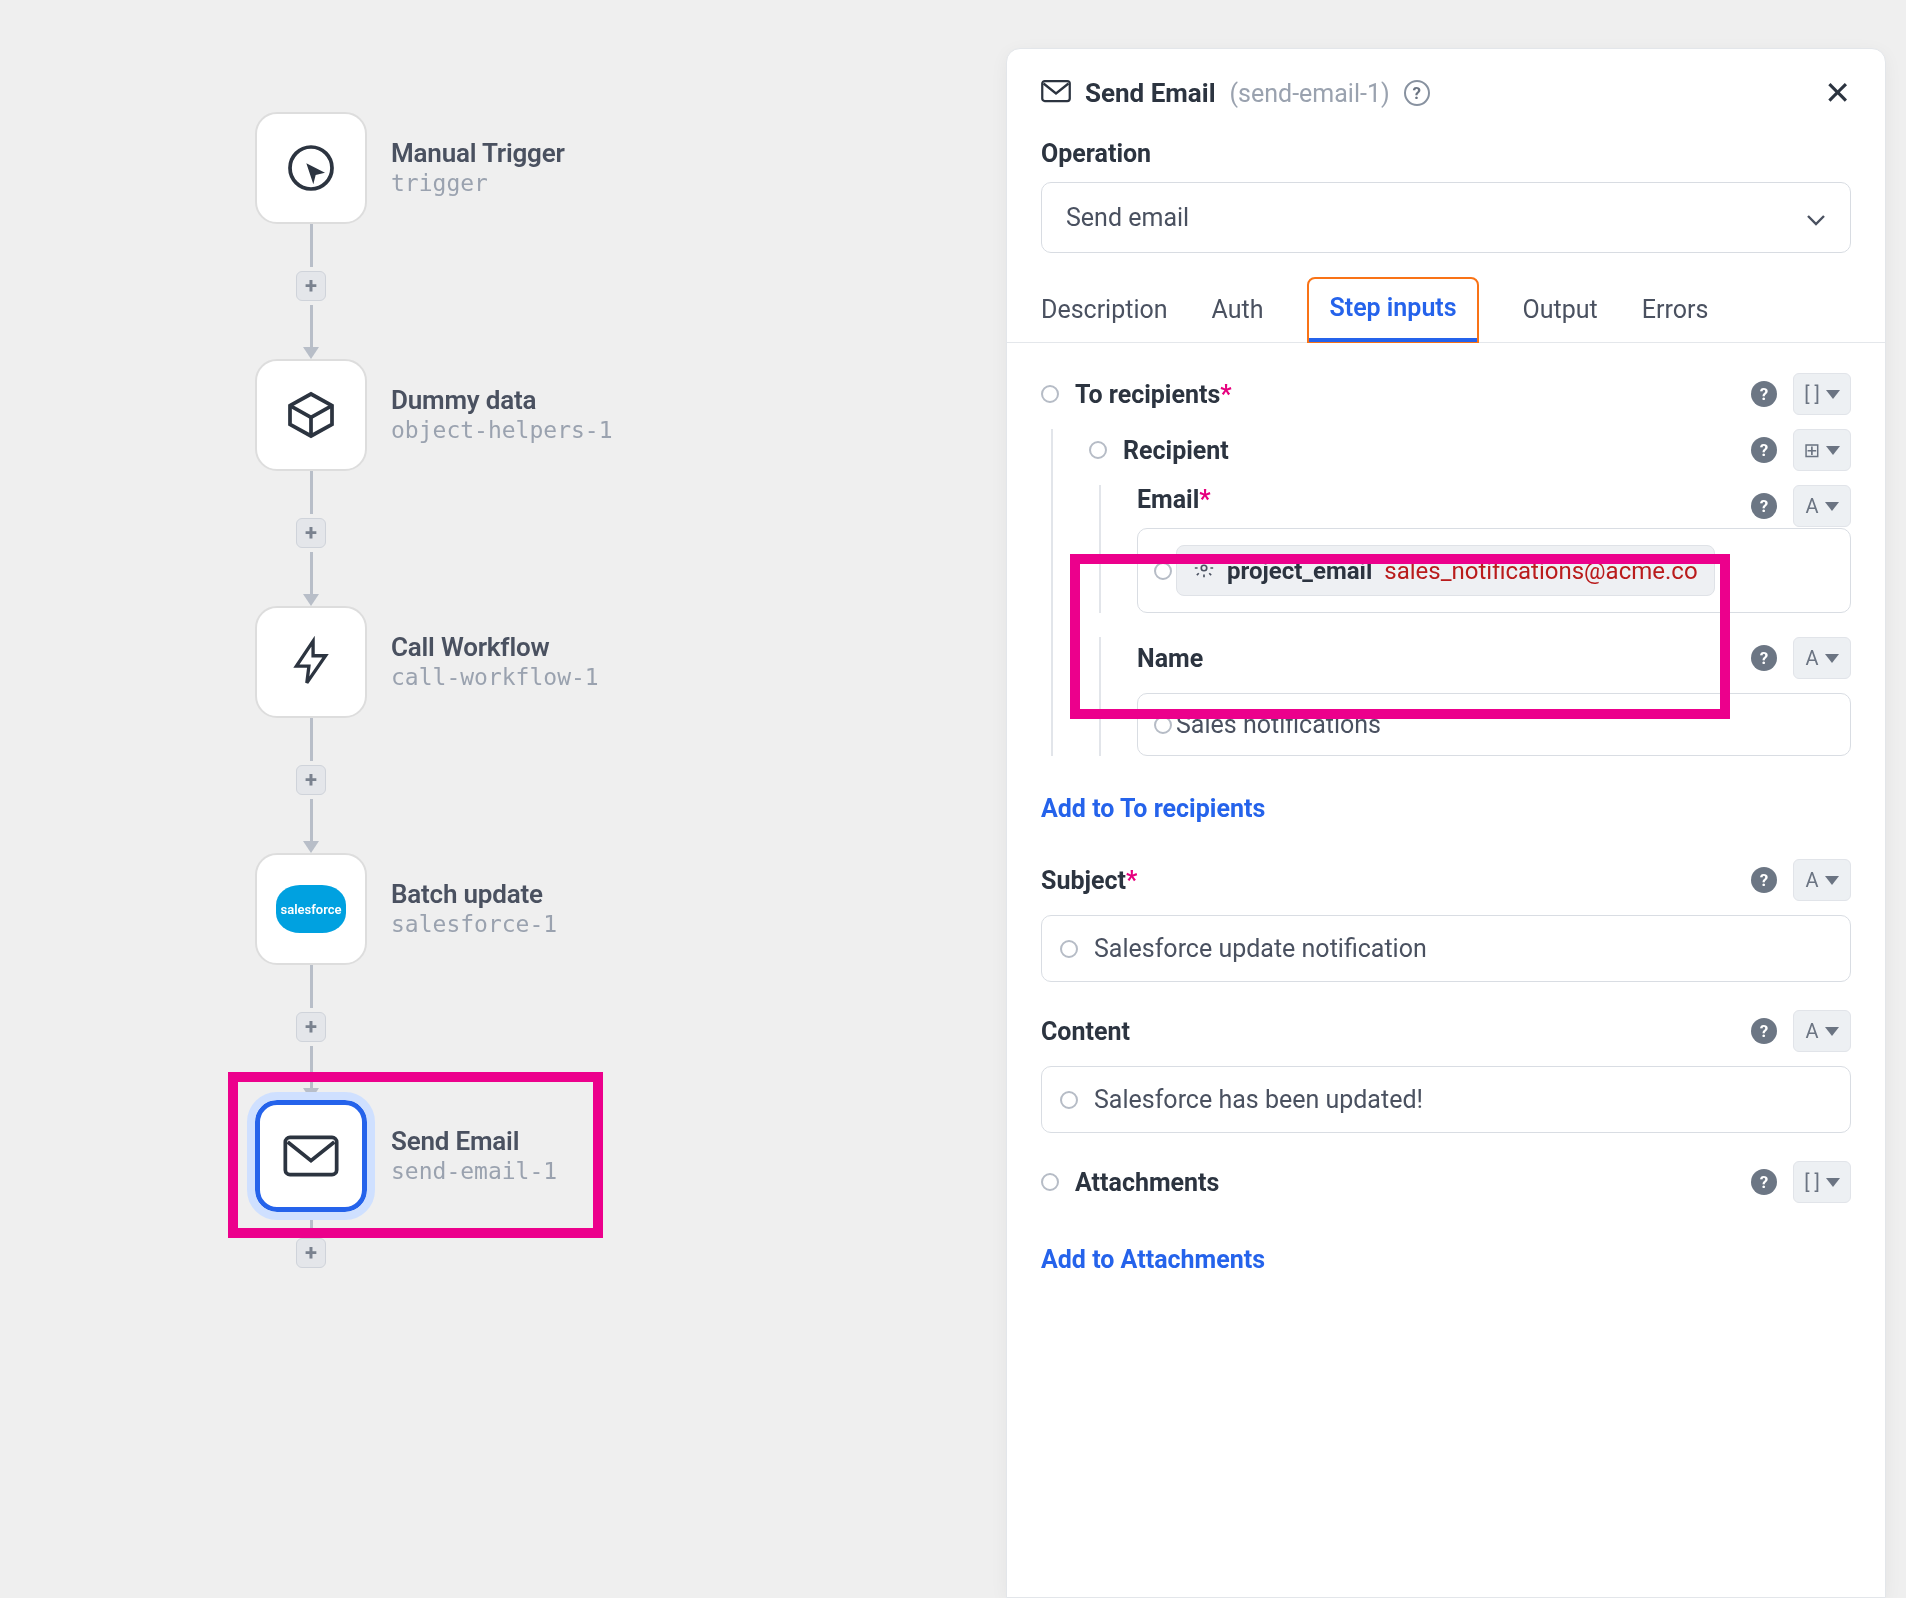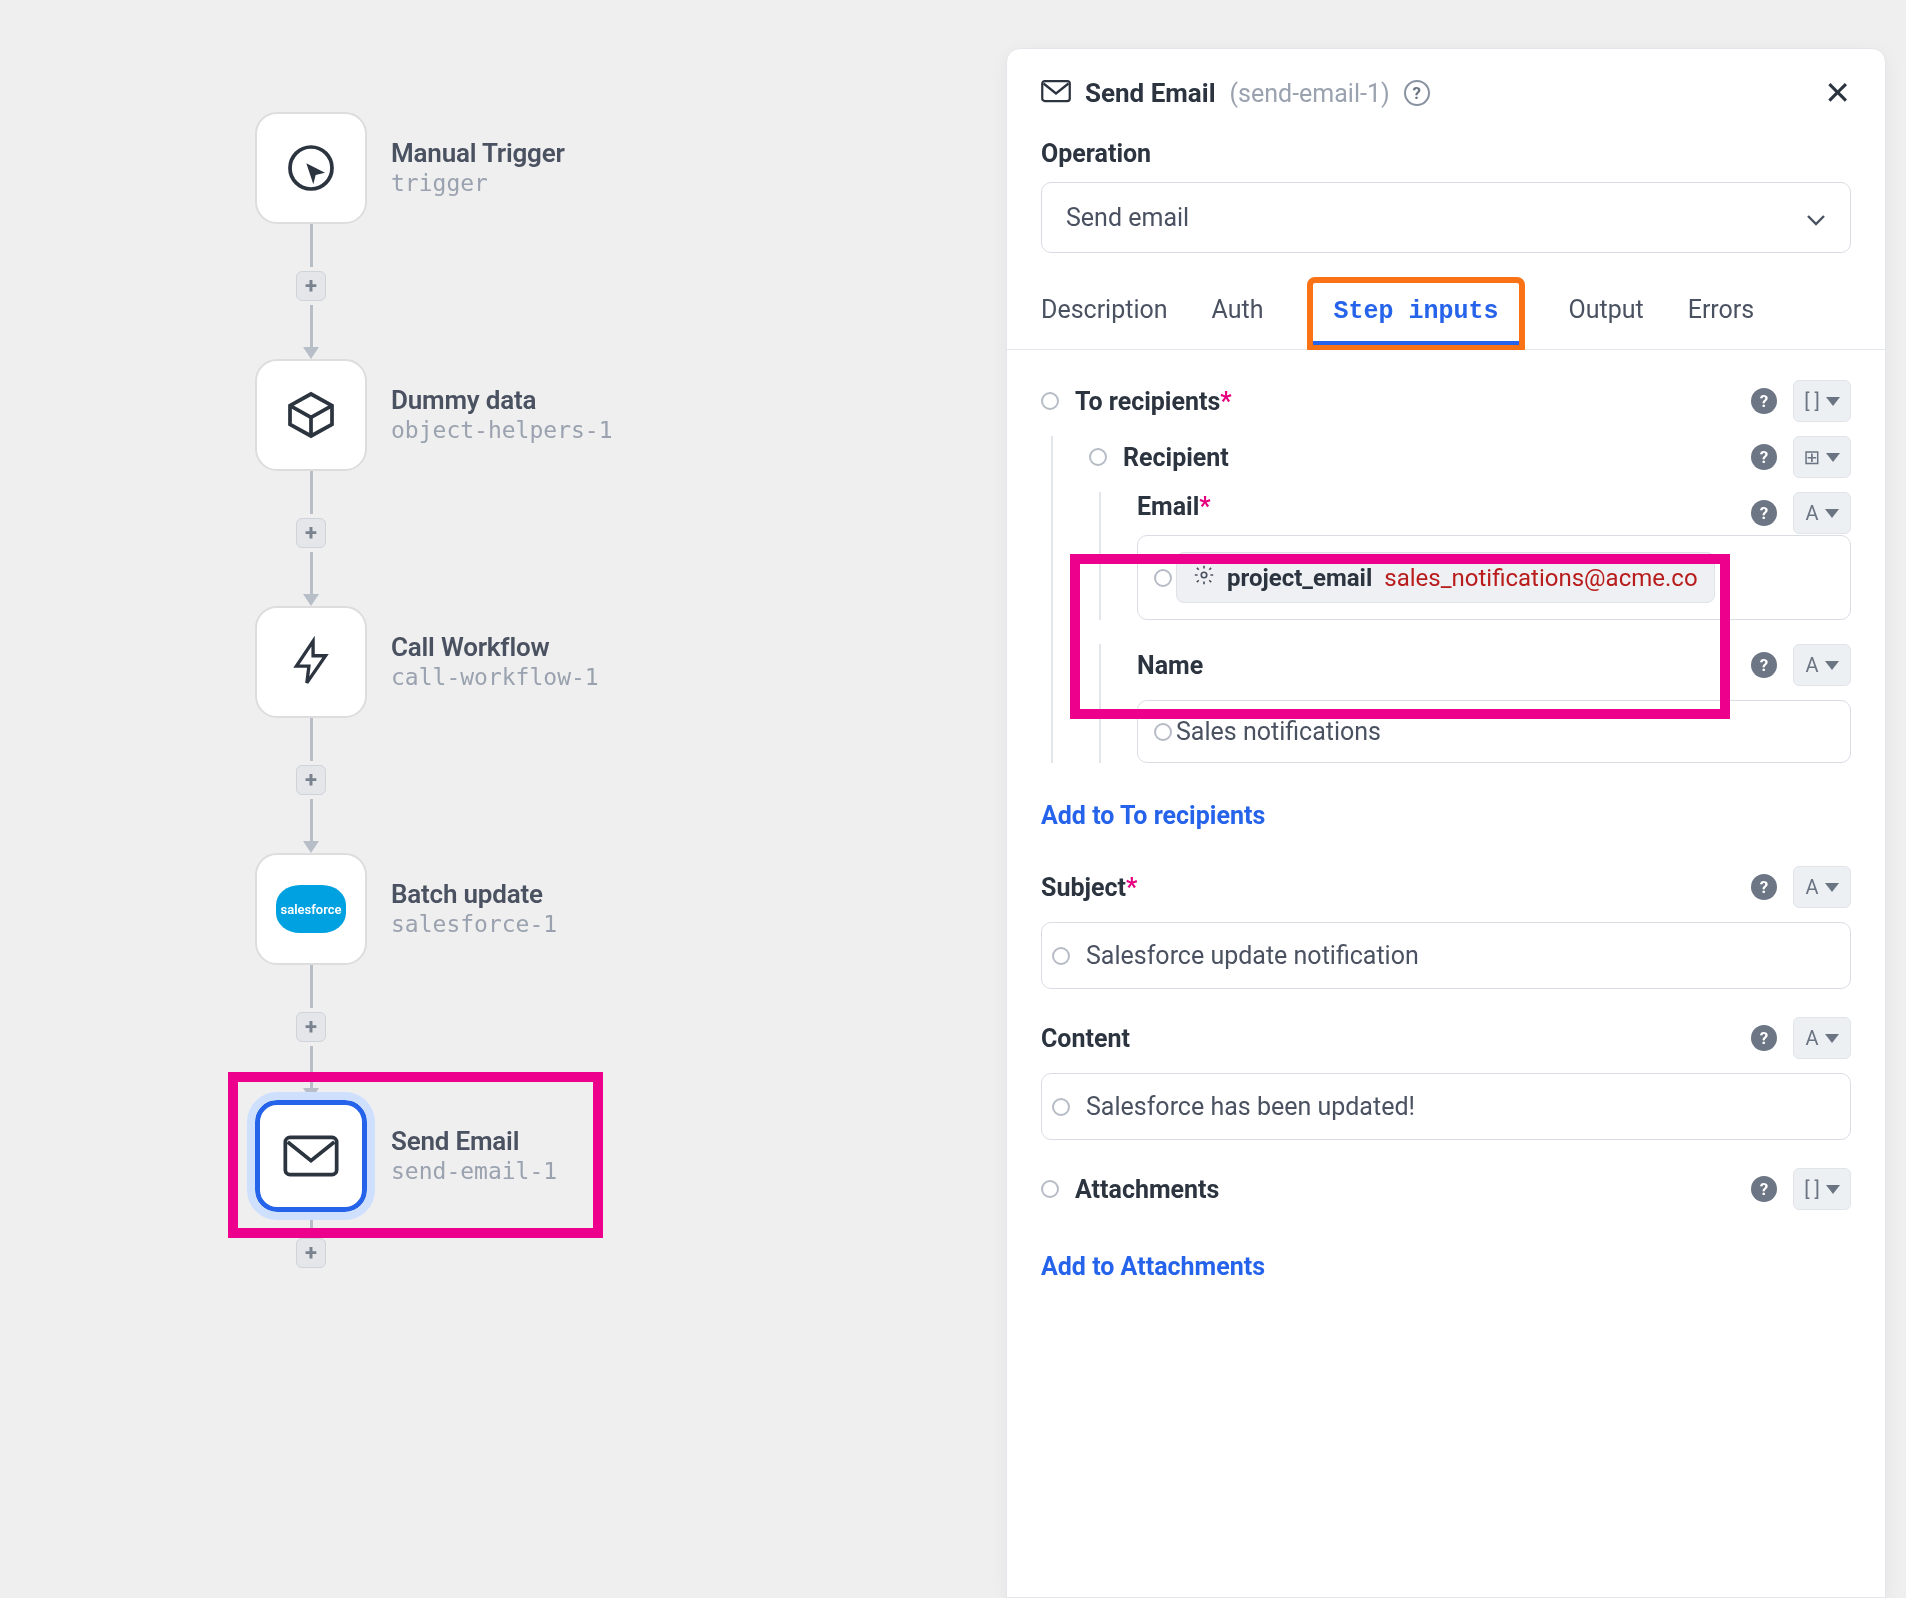--- a/index.html
+++ b/index.html
@@ -176,25 +176,24 @@
   .tab {
     padding: 18px 0;
     font-size: 25px;
     color: #4a5160;
     cursor: pointer;
     position: relative;
   }
   .tab.active {
     color: #2563eb;
     font-weight: 600;
-    border: 6px solid #f97316;
+    border: 2px solid #f97316;
     border-radius: 8px 8px 0 0;
     padding: 14px 20px 18px;
     margin-bottom: -1px;
-    font-family: Liberation Mono, monospace;
   }
   .tab.active::after {
     content: "";
     position: absolute;
     left: 0; right: 0; bottom: -1px;
     height: 4px;
     background: #2563eb;
   }
   .panel-body {
     flex: 1;
@@ -274,21 +273,21 @@
     font-size: 25px;
     font-weight: 700;
     cursor: pointer;
     margin: 14px 0 36px;
     display: inline-block;
   }
   .input-plain {
     width: 100%;
     border: 1px solid #d9dde3;
     border-radius: 10px;
-    padding: 18px 10px;
+    padding: 18px 18px;
     font-size: 25px;
     color: #4a5160;
     display: flex;
     align-items: center;
     gap: 16px;
     margin: 10px 0 28px;
   }
   .caret-down {
     width: 0; height: 0;
     border-left: 7px solid transparent;

